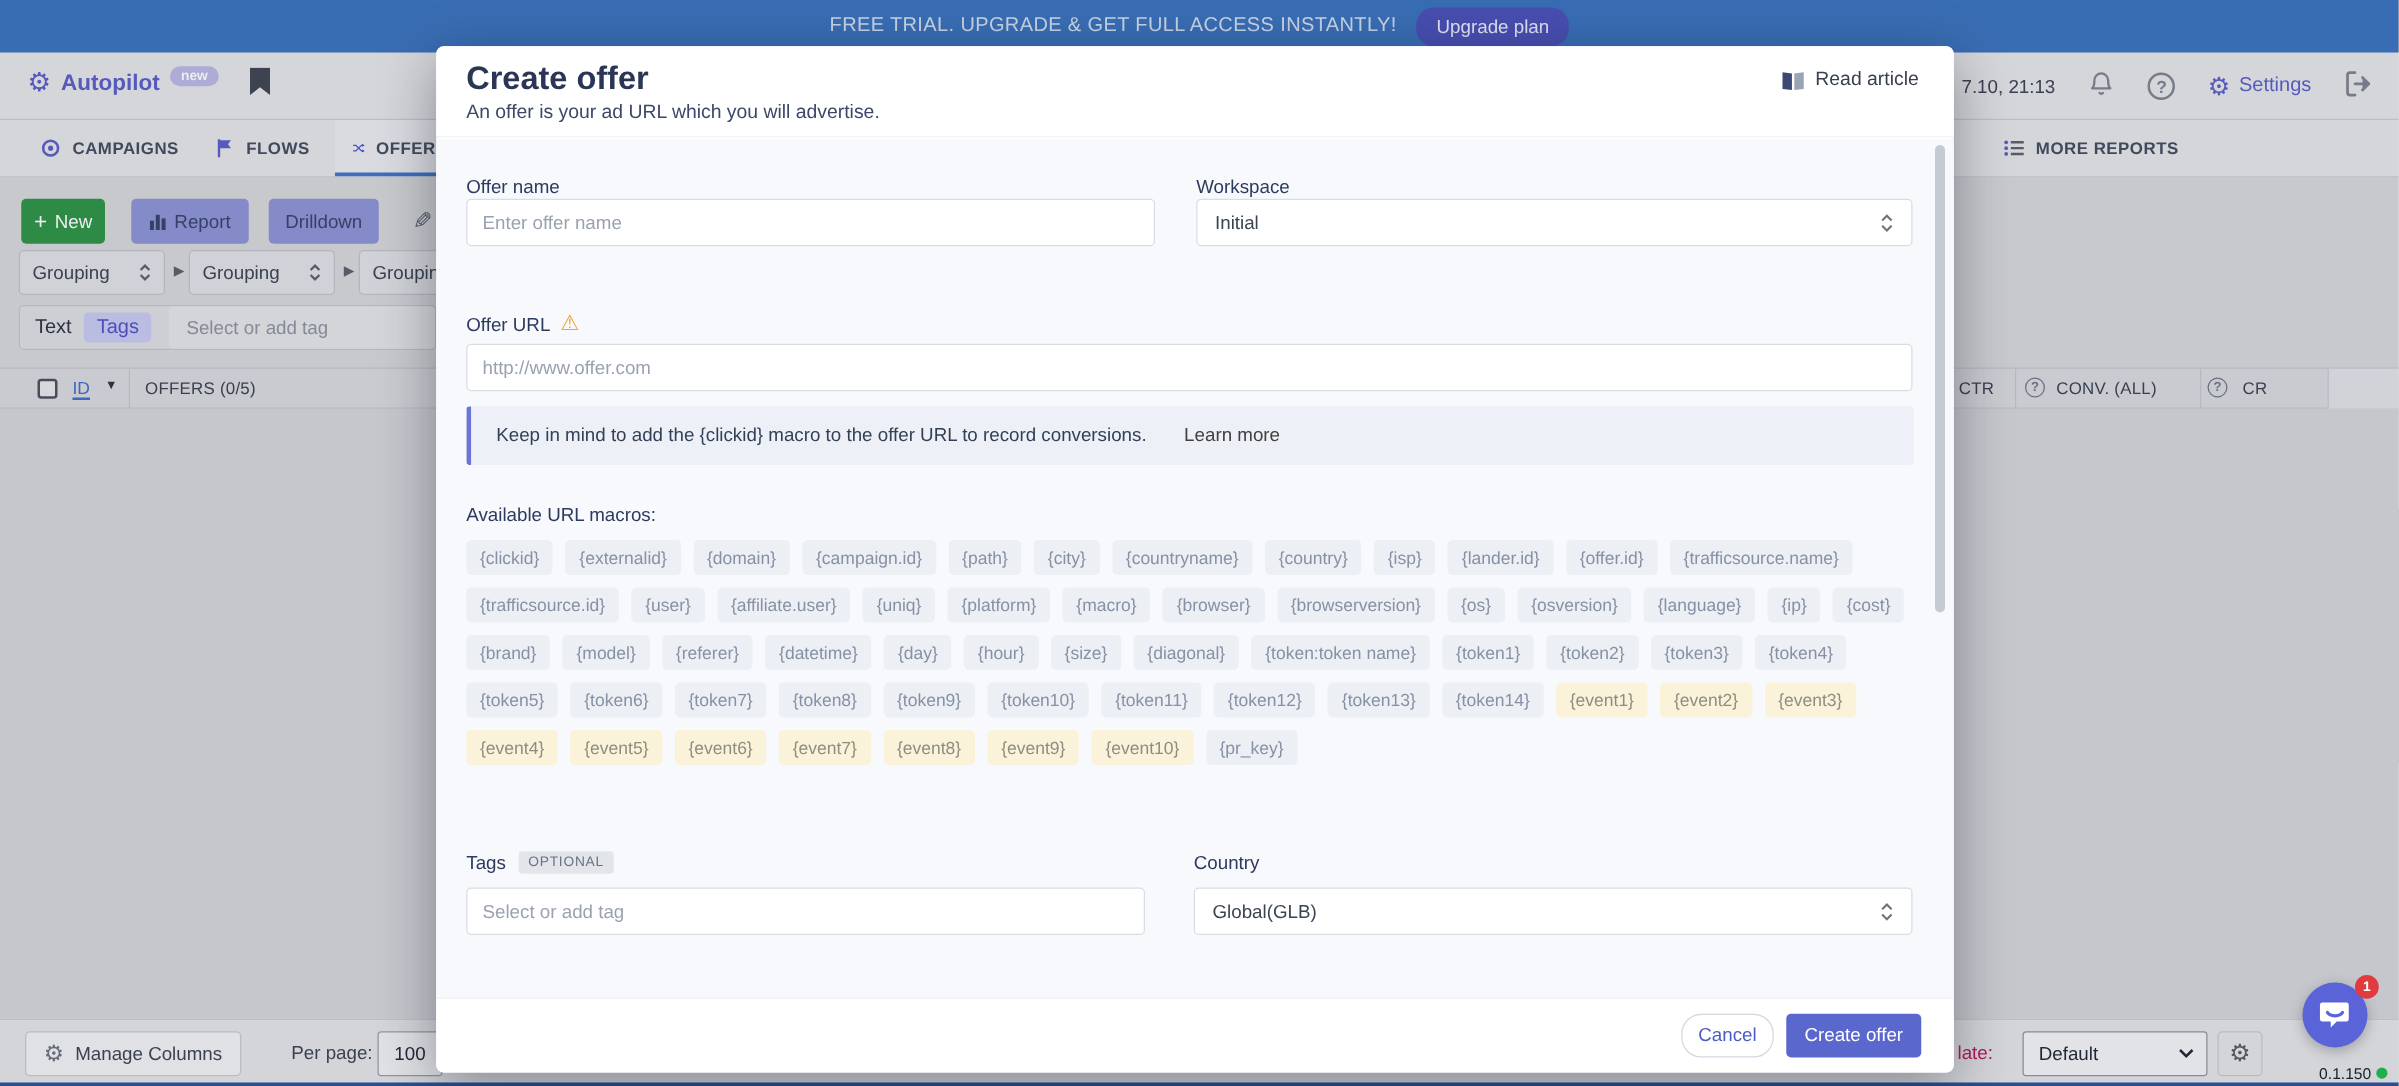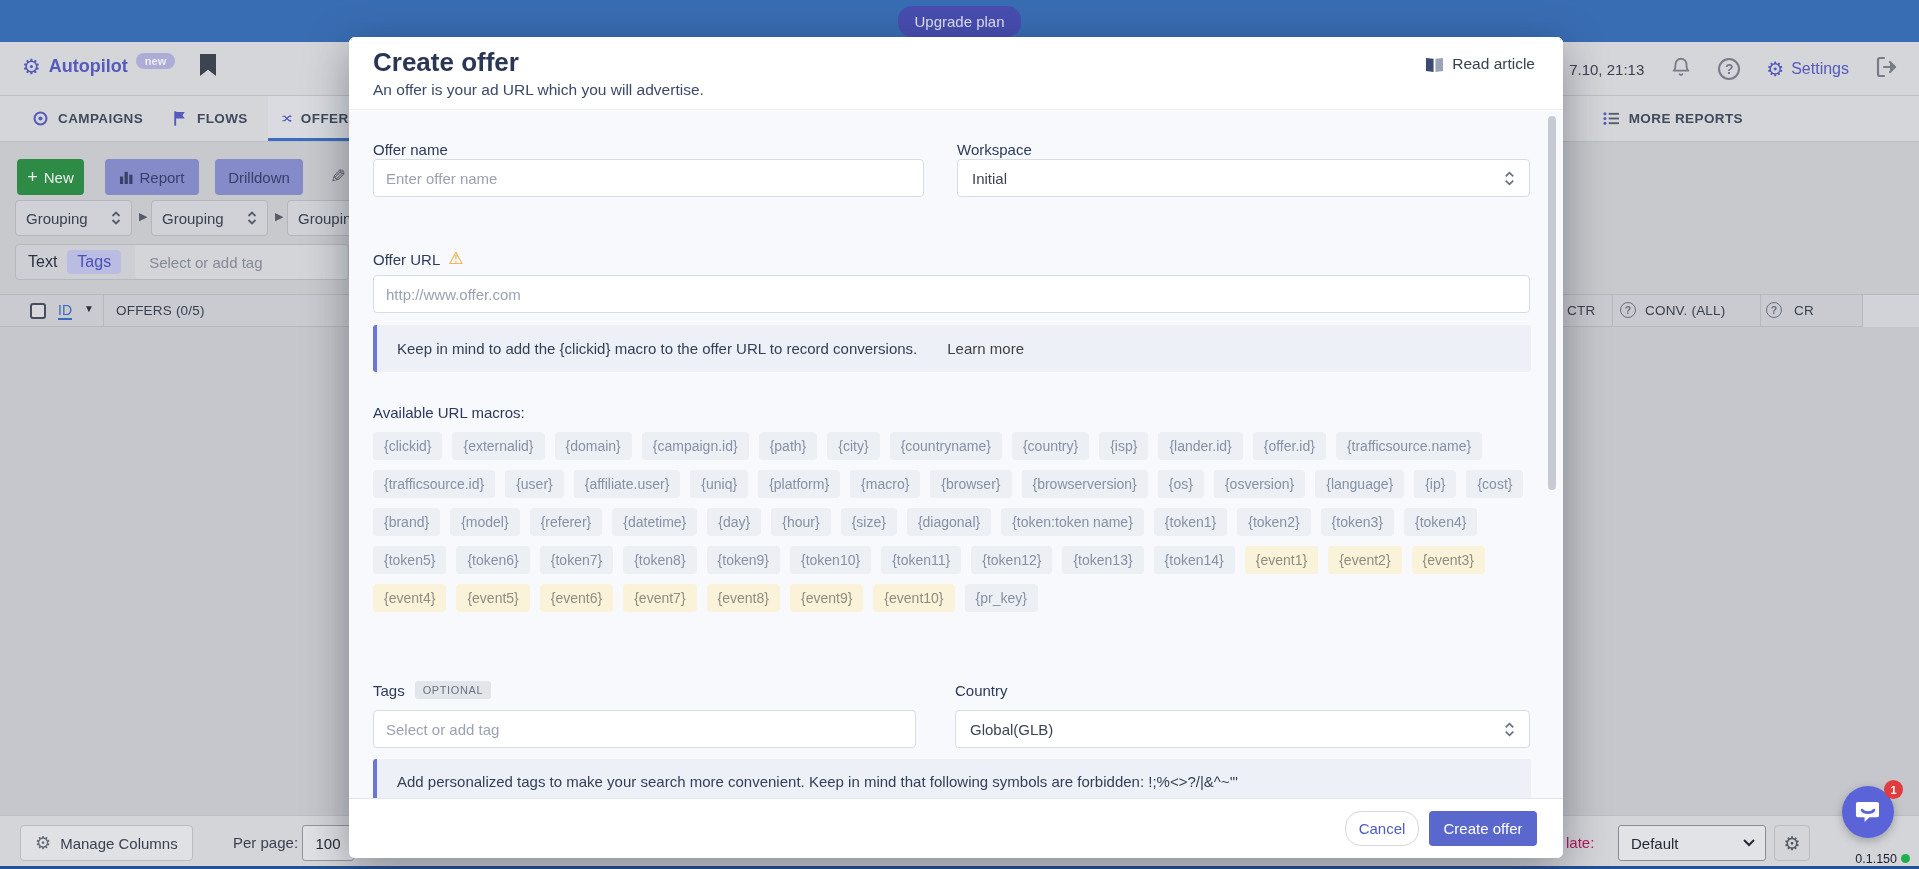--- a/index.html
+++ b/index.html
@@ -141,20 +141,21 @@
   .m-scroll { position:absolute; right:7px; top:79px; width:8px; height:374px; background:#c6cbd3; border-radius:4px; }
 
   .updown { display:inline-flex; flex-direction:column; line-height:0; }
 </style>
 </head>
 <body>
 
 <div class="page">
 
   <div class="banner">
+    <span class="banner-text">FREE TRIAL. UPGRADE &amp; GET FULL ACCESS INSTANTLY!</span>
     <span class="banner-btn">Upgrade plan</span>
   </div>
 
   <div class="appbar">
     <div class="brand">
       <span class="cogs">⚙</span>
       <span class="brand-name">Autopilot</span>
       <span class="brand-badge">new</span>
     </div>
     <div class="bookmark"></div>
@@ -502,23 +503,20 @@
       <div class="m-select" style="left:606px; top:599px; width:575px;">
         <span>Global(GLB)</span>
         <span class="updown">
             <svg width="11" height="15" viewBox="0 0 10 14" fill="none" stroke="#6b7380" stroke-width="1.6">
               <path d="M1.5 5l3.5-3.5L8.5 5"></path>
               <path d="M1.5 9l3.5 3.5L8.5 9"></path>
             </svg>
           </span>
       </div>
 
-      <div class="callout" style="left:24px; top:648px; width:1158px; height:44px;">
-        <span>Add personalized tags to make your search more convenient. Keep in mind that following symbols are forbidden: !;%&lt;&gt;?/|&amp;^~'"</span>
-      </div>
     </div>
 
     <div class="m-scroll"></div>
 
     <div class="modal-footer">
       <div class="btn-cancel">Cancel</div>
       <div class="btn-create">Create offer</div>
     </div>
   </div>
 

